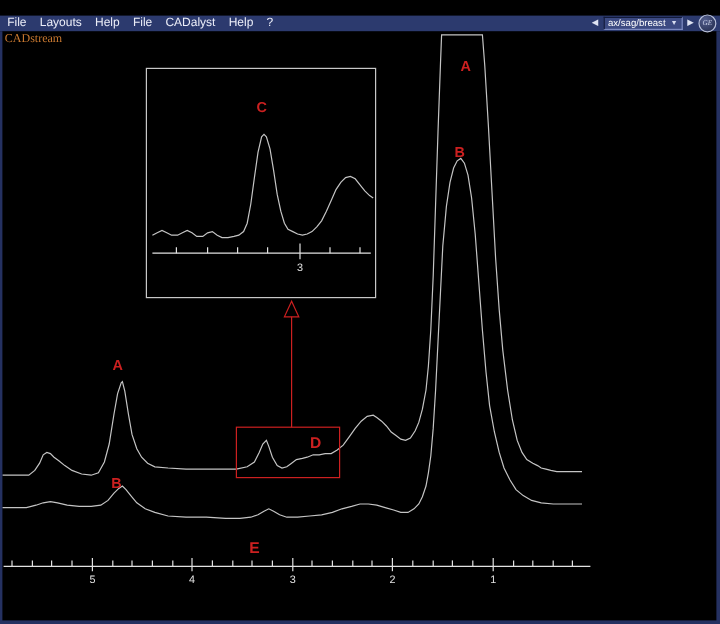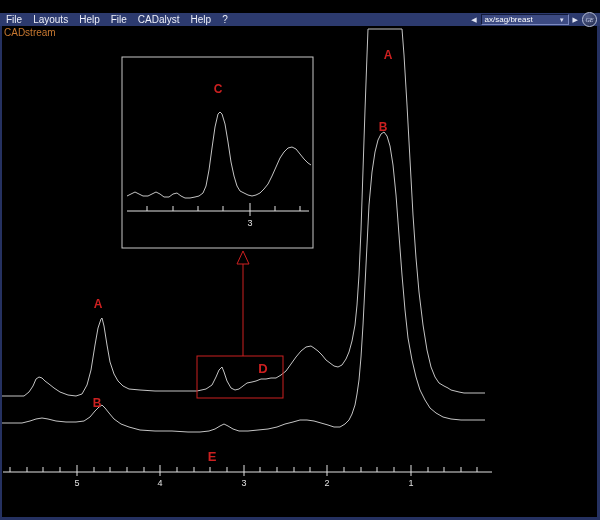--- a/index.html
+++ b/index.html
@@ -17,32 +17,32 @@
           border:1px solid #9aa3c8;}
   .winbtn.b1{right:16px;} .winbtn.b2{right:4px;}
   
   .menubar{position:absolute;top:13px;left:0;right:0;height:13px;background:#2c3a6e;
            display:flex;align-items:center;gap:11px;padding-left:6px;
            color:#eceef8;font-size:10px;}
   .menubar span{cursor:default;}
   .navcluster{position:absolute;top:13px;right:3px;height:13px;
               display:flex;align-items:center;gap:4px;}
   .navarrow{color:#dfe3f2;font-size:7px;line-height:13px;}
-  .dropdown{width:88px;height:11px;background:#3c4a82;
+  .dropdown{width:66px;height:11px;background:#3c4a82;
             border-top:1px solid #121a3a;border-left:1px solid #121a3a;
             border-bottom:1px solid #7d8ac0;border-right:1px solid #7d8ac0;
             color:#fff;font-size:8px;display:flex;align-items:center;
             justify-content:space-between;padding:0 3px;box-sizing:border-box;}
   .dropdown .caret{font-size:6px;color:#d8ddf0;}
   .gelogo{width:13px;height:13px;border-radius:50%;
           border:1px solid #b9c1da;background:radial-gradient(circle at 35% 30%,#55608e,#1e2748);
           color:#cdd4ea;font-size:6px;display:flex;align-items:center;justify-content:center;
           font-family:"Liberation Serif",serif;font-style:italic;}
   
-  .brand{position:absolute;left:4px;top:27px;color:#c87830;font-size:10px;}
+  .brand{position:absolute;left:4px;top:27px;color:#c87830;font-size:10px;font-family:Liberation Serif, serif;}
   .edge{position:absolute;background:#253161;}
   .edge.l{left:0;top:26px;bottom:0;width:2px;}
   .edge.r{right:0;top:26px;bottom:0;width:3px;}
   .edge.b{left:0;right:0;bottom:0;height:3px;}
   svg{position:absolute;left:0;top:0;}
 </style>
 </head>
 <body>
 
 <div class="window">

